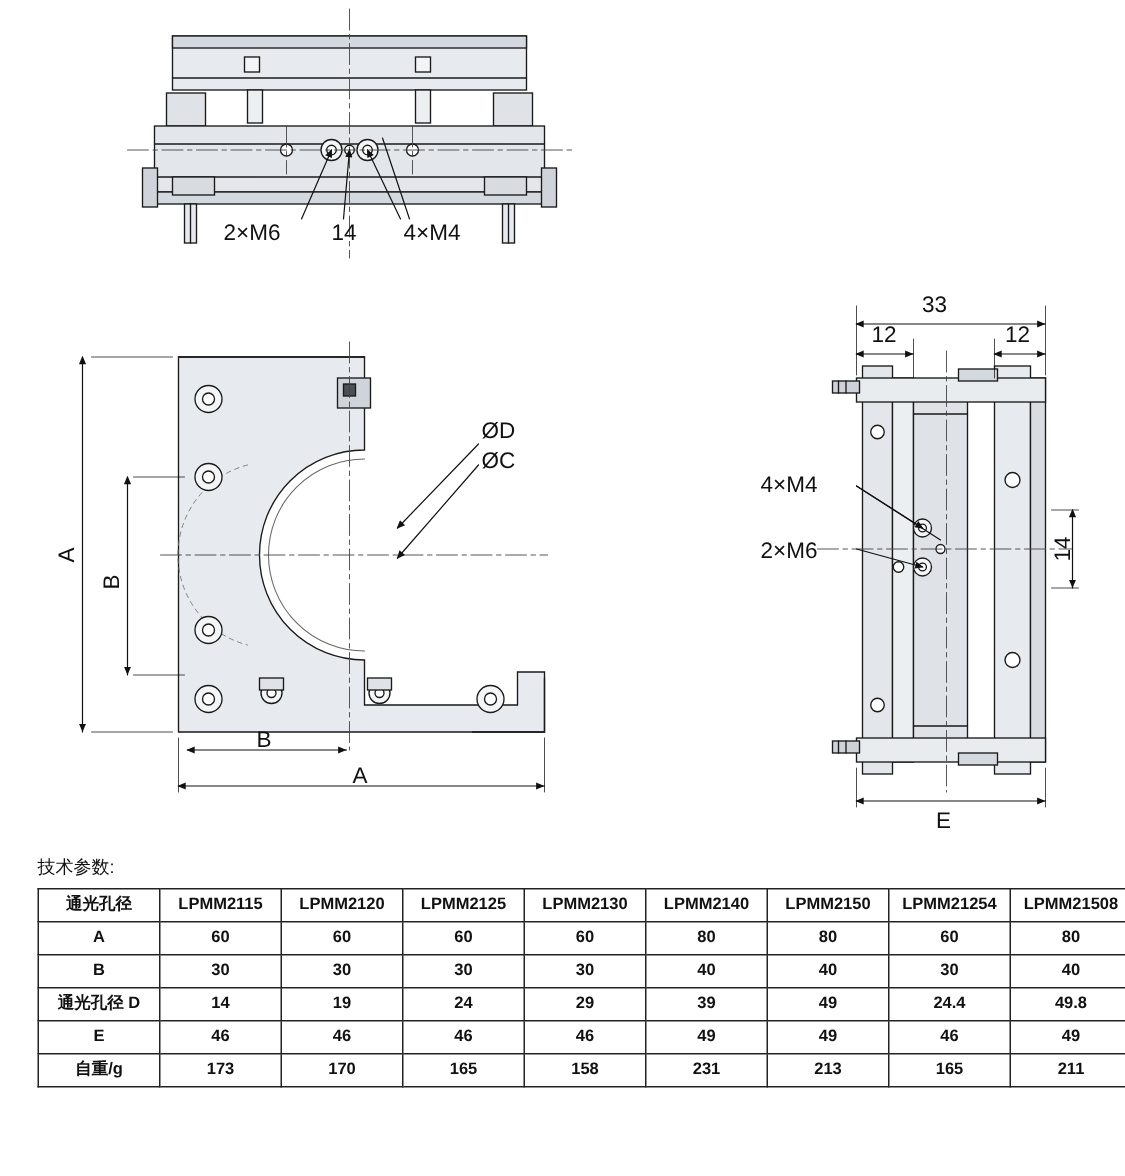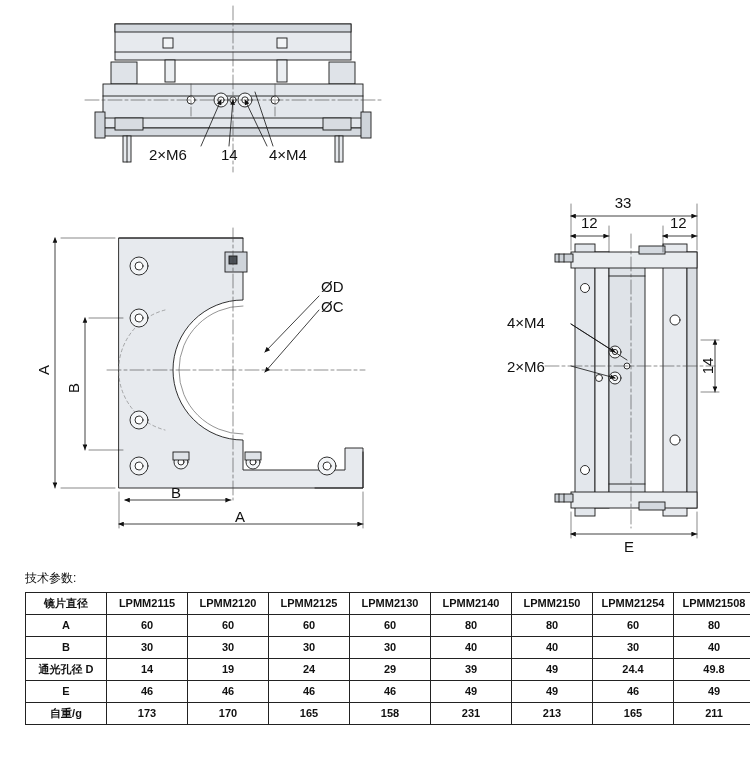--- a/index.html
+++ b/index.html
@@ -283,21 +283,21 @@
       <text x="492" y="328">4×M4</text>
       <text x="492" y="372">2×M6</text>
     </g>
   </svg>
 
   <div class="specs-title">技术参数:</div>
 
   <table class="specs">
     <thead>
       <tr>
-        <th class="rowhead">镜片直径</th>
+        <th class="rowhead">通光孔径</th>
         <th>LPMM2115</th>
         <th>LPMM2120</th>
         <th>LPMM2125</th>
         <th>LPMM2130</th>
         <th>LPMM2140</th>
         <th>LPMM2150</th>
         <th>LPMM21254</th>
         <th>LPMM21508</th>
       </tr>
     </thead>

